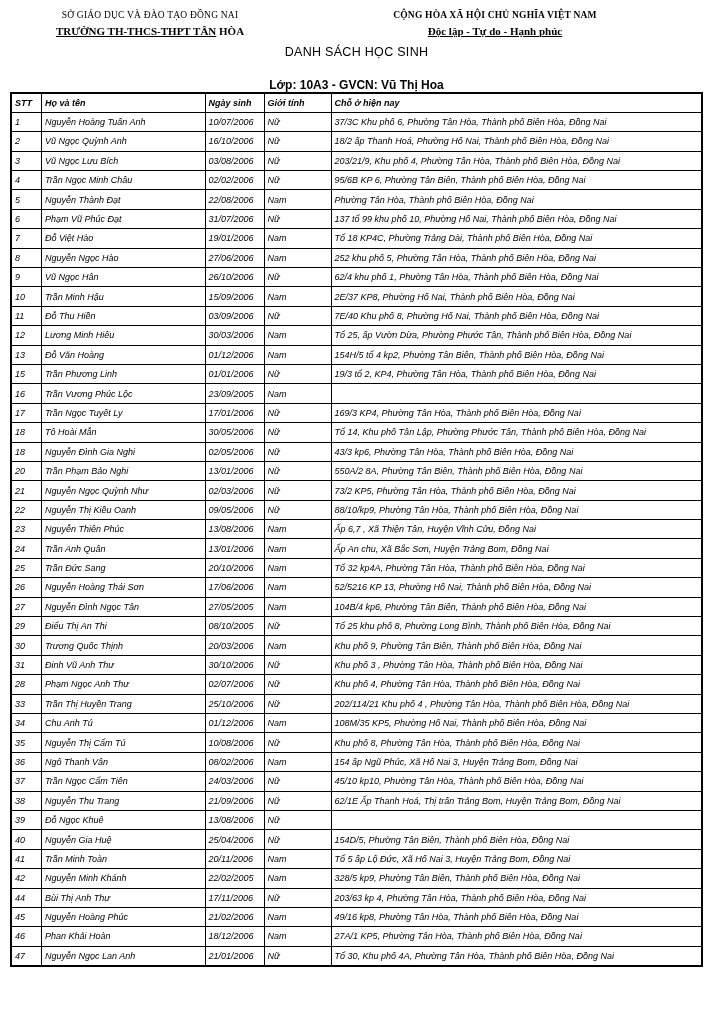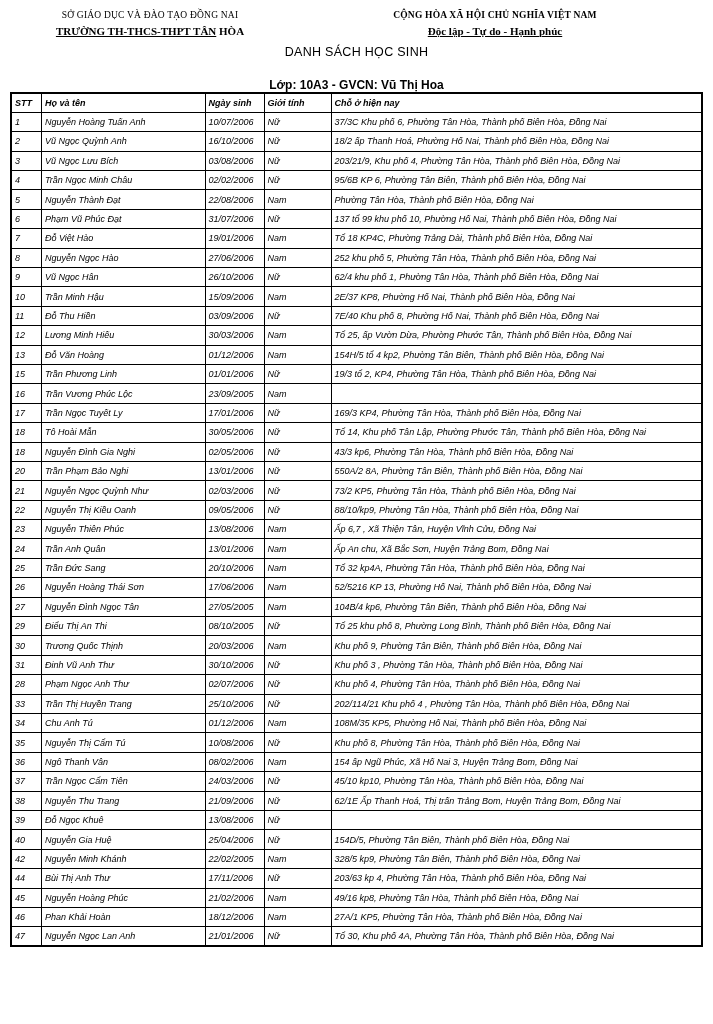--- a/index.html
+++ b/index.html
@@ -362,20 +362,27 @@
           <td class="col-address"></td>
         </tr>
         <tr>
           <td class="col-stt">40</td>
           <td class="col-name">Nguyễn Gia Huệ</td>
           <td class="col-dob">25/04/2006</td>
           <td class="col-gender">Nữ</td>
           <td class="col-address">154D/5, Phường Tân Biên, Thành phố Biên Hòa, Đồng Nai</td>
         </tr>
         <tr>
+          <td class="col-stt">41</td>
+          <td class="col-name">Trần Minh Toàn</td>
+          <td class="col-dob">20/11/2006</td>
+          <td class="col-gender">Nam</td>
+          <td class="col-address">Tổ 5 ấp Lộ Đức, Xã Hố Nai 3, Huyện Trảng Bom, Đồng Nai</td>
+        </tr>
+        <tr>
           <td class="col-stt">42</td>
           <td class="col-name">Nguyễn Minh Khánh</td>
           <td class="col-dob">22/02/2005</td>
           <td class="col-gender">Nam</td>
           <td class="col-address">328/5 kp9, Phường Tân Biên, Thành phố Biên Hòa, Đồng Nai</td>
         </tr>
         <tr>
           <td class="col-stt">44</td>
           <td class="col-name">Bùi Thị Anh Thư</td>
           <td class="col-dob">17/11/2006</td>

